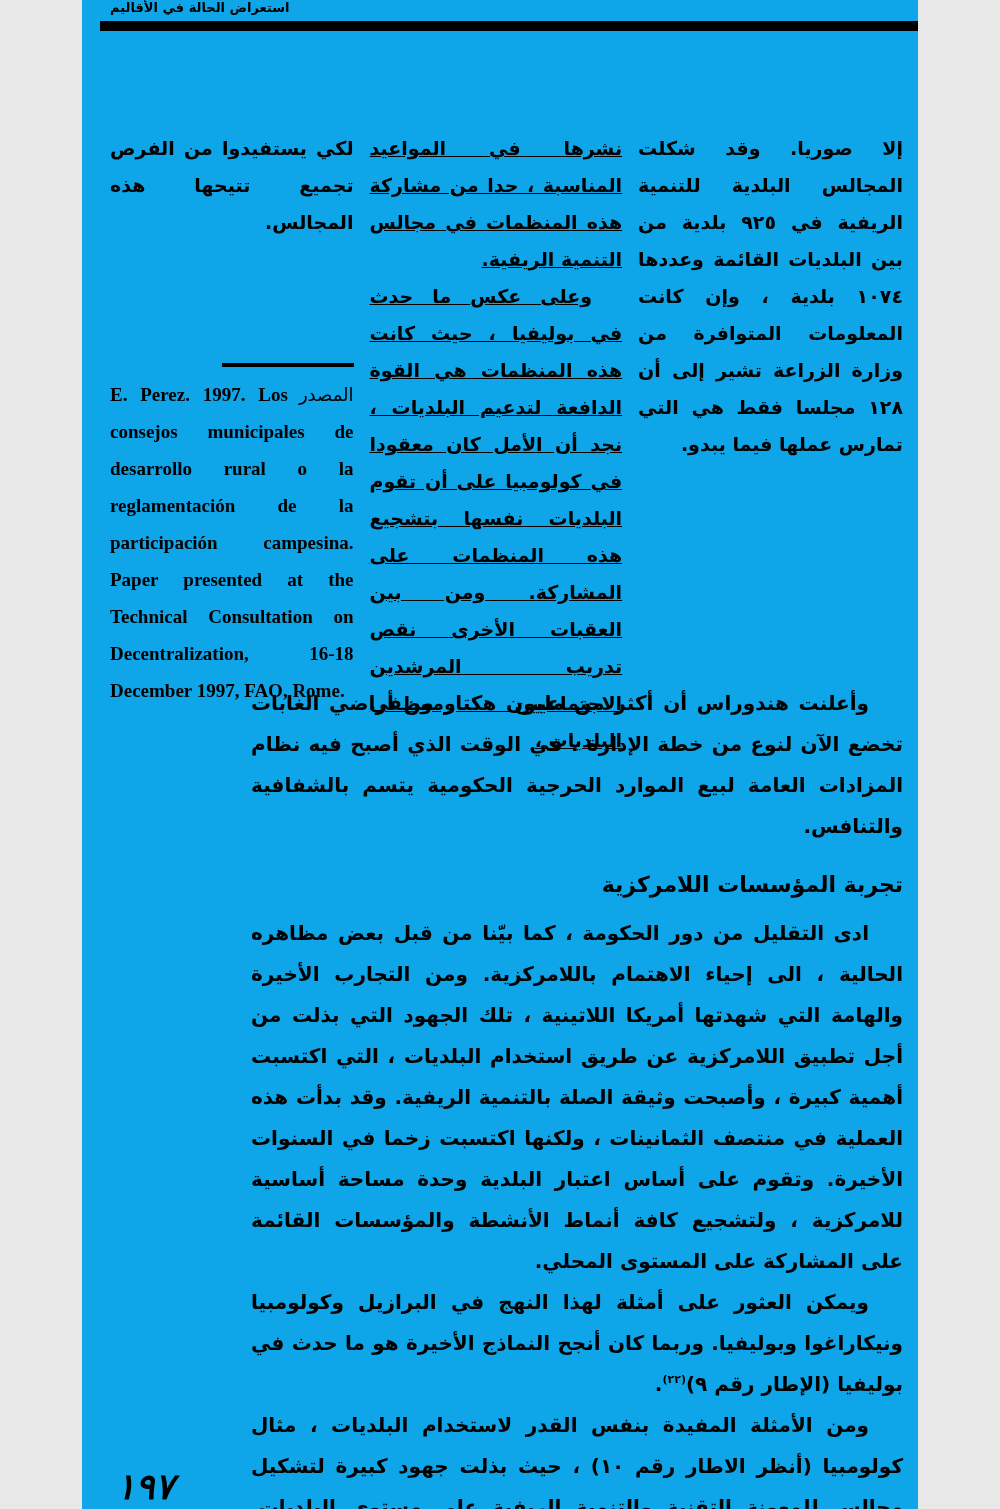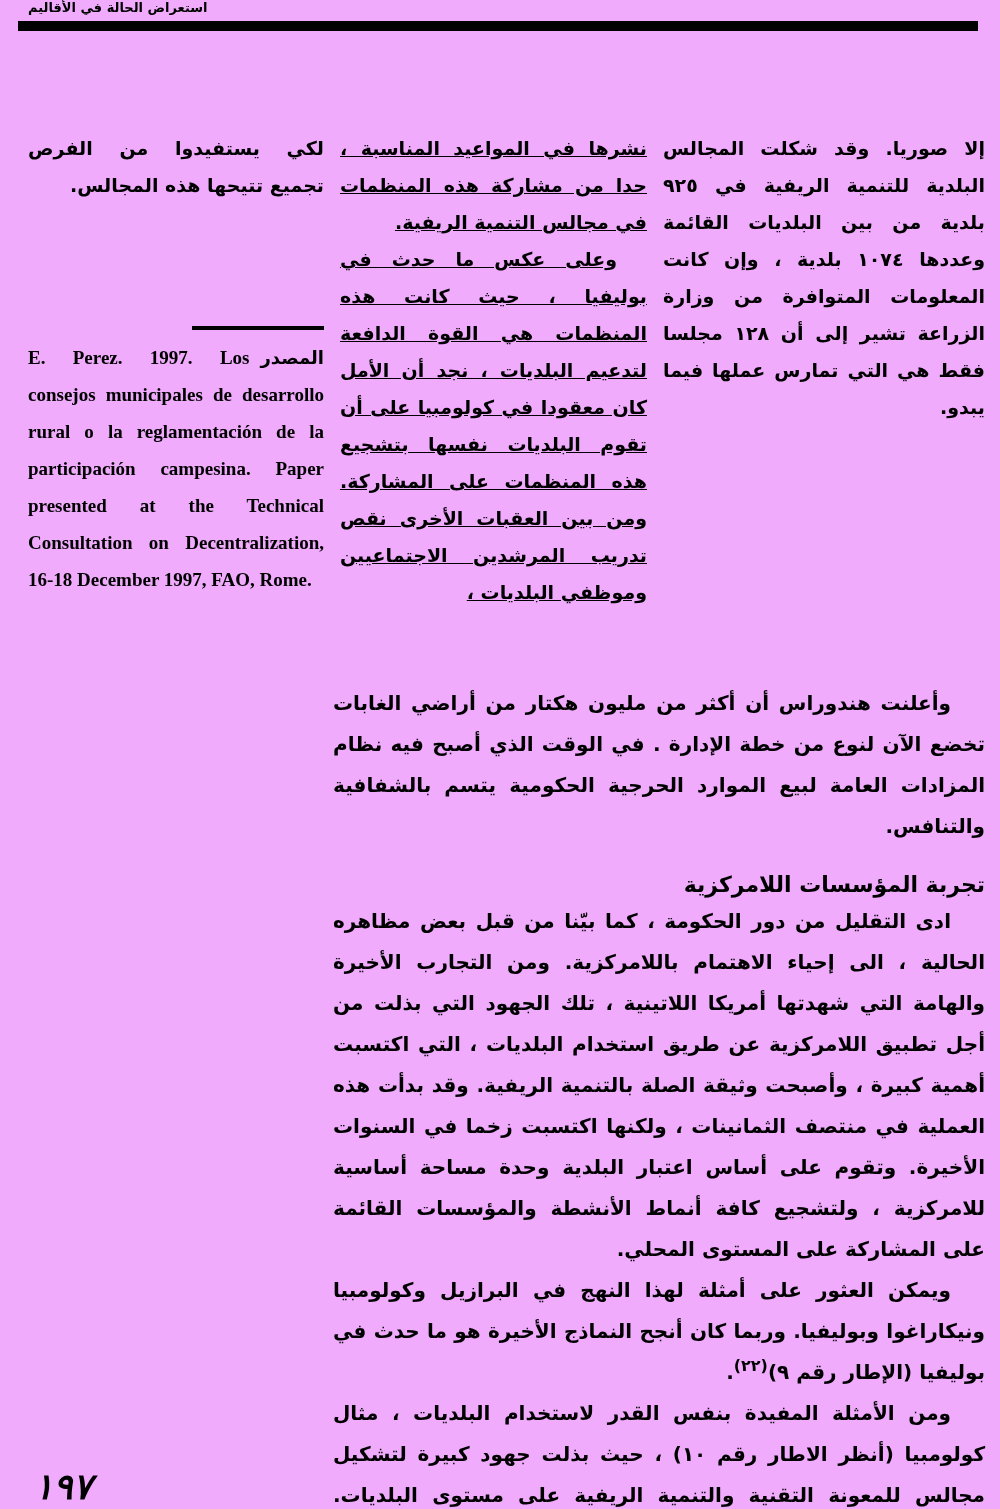--- a/index.html
+++ b/index.html
@@ -1,22 +1,22 @@
 <!DOCTYPE html>
 <html lang="ar"><head>
 <meta charset="utf-8">
 <style>
   html, body { margin: 0; padding: 0; }
   body { background: #e8e8e8; }
   .page {
     position: relative;
-    width: 1000px;
+    width: 836px;
     height: 1509px;
     margin: 0 auto;
-    background: #f0abfc;
+    background: #0ea5e9;
     overflow: hidden;
     font-family: "DejaVu Sans", sans-serif;
     color: #000;
   }
 
   
   .running-head {
     position: absolute;
     top: 0px;
     left: 28px;
@@ -75,47 +75,47 @@
     font-weight: bold;
     line-height: 26.5px;
     text-align: justify;
   }
   .source-label {
     float: right;
     direction: rtl;
     margin-left: 11px;
     font-family: "DejaVu Sans", sans-serif;
     font-size: 18px;
-    font-weight: bold;
+    font-weight: normal;
   }
 
   
   .main-body {
     position: absolute;
     top: 683px;
     right: 15px;
     width: 652px;
     direction: rtl;
   }
   .main-body p {
     margin: 0;
     font-size: 20px;
     font-weight: bold;
     line-height: 41px;
     text-align: justify;
   }
   .main-body p.indent { text-indent: 34px; }
   .section-heading {
-    margin: 25px 0 4px 0;
+    margin: 25px 0 16px 0;
     font-size: 22px;
     font-weight: bold;
     text-align: right;
   }
   .footnote-ref {
-    font-size: 16px;
+    font-size: 11px;
     vertical-align: super;
     line-height: 0;
   }
 
   
   .page-number {
     position: absolute;
     left: 34px;
     bottom: 2px;
     font-size: 36px;

